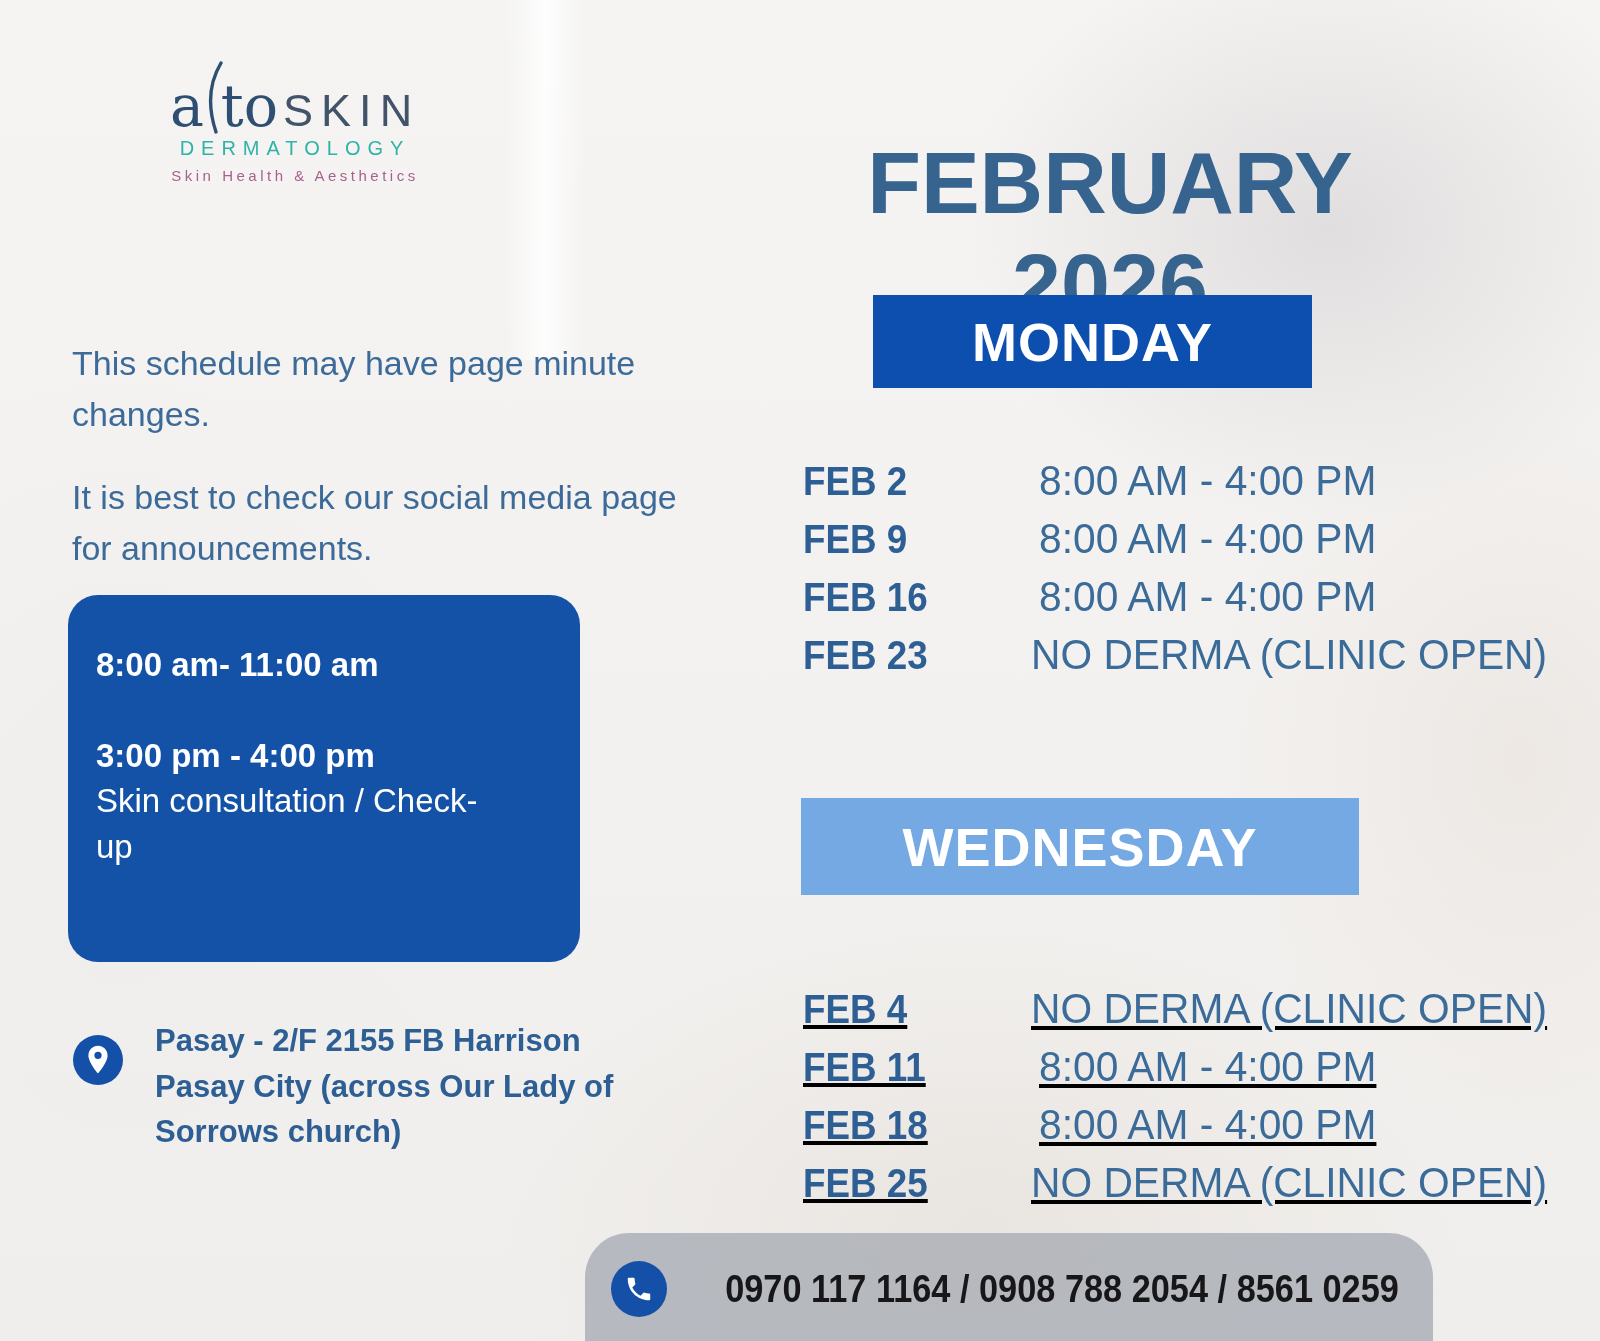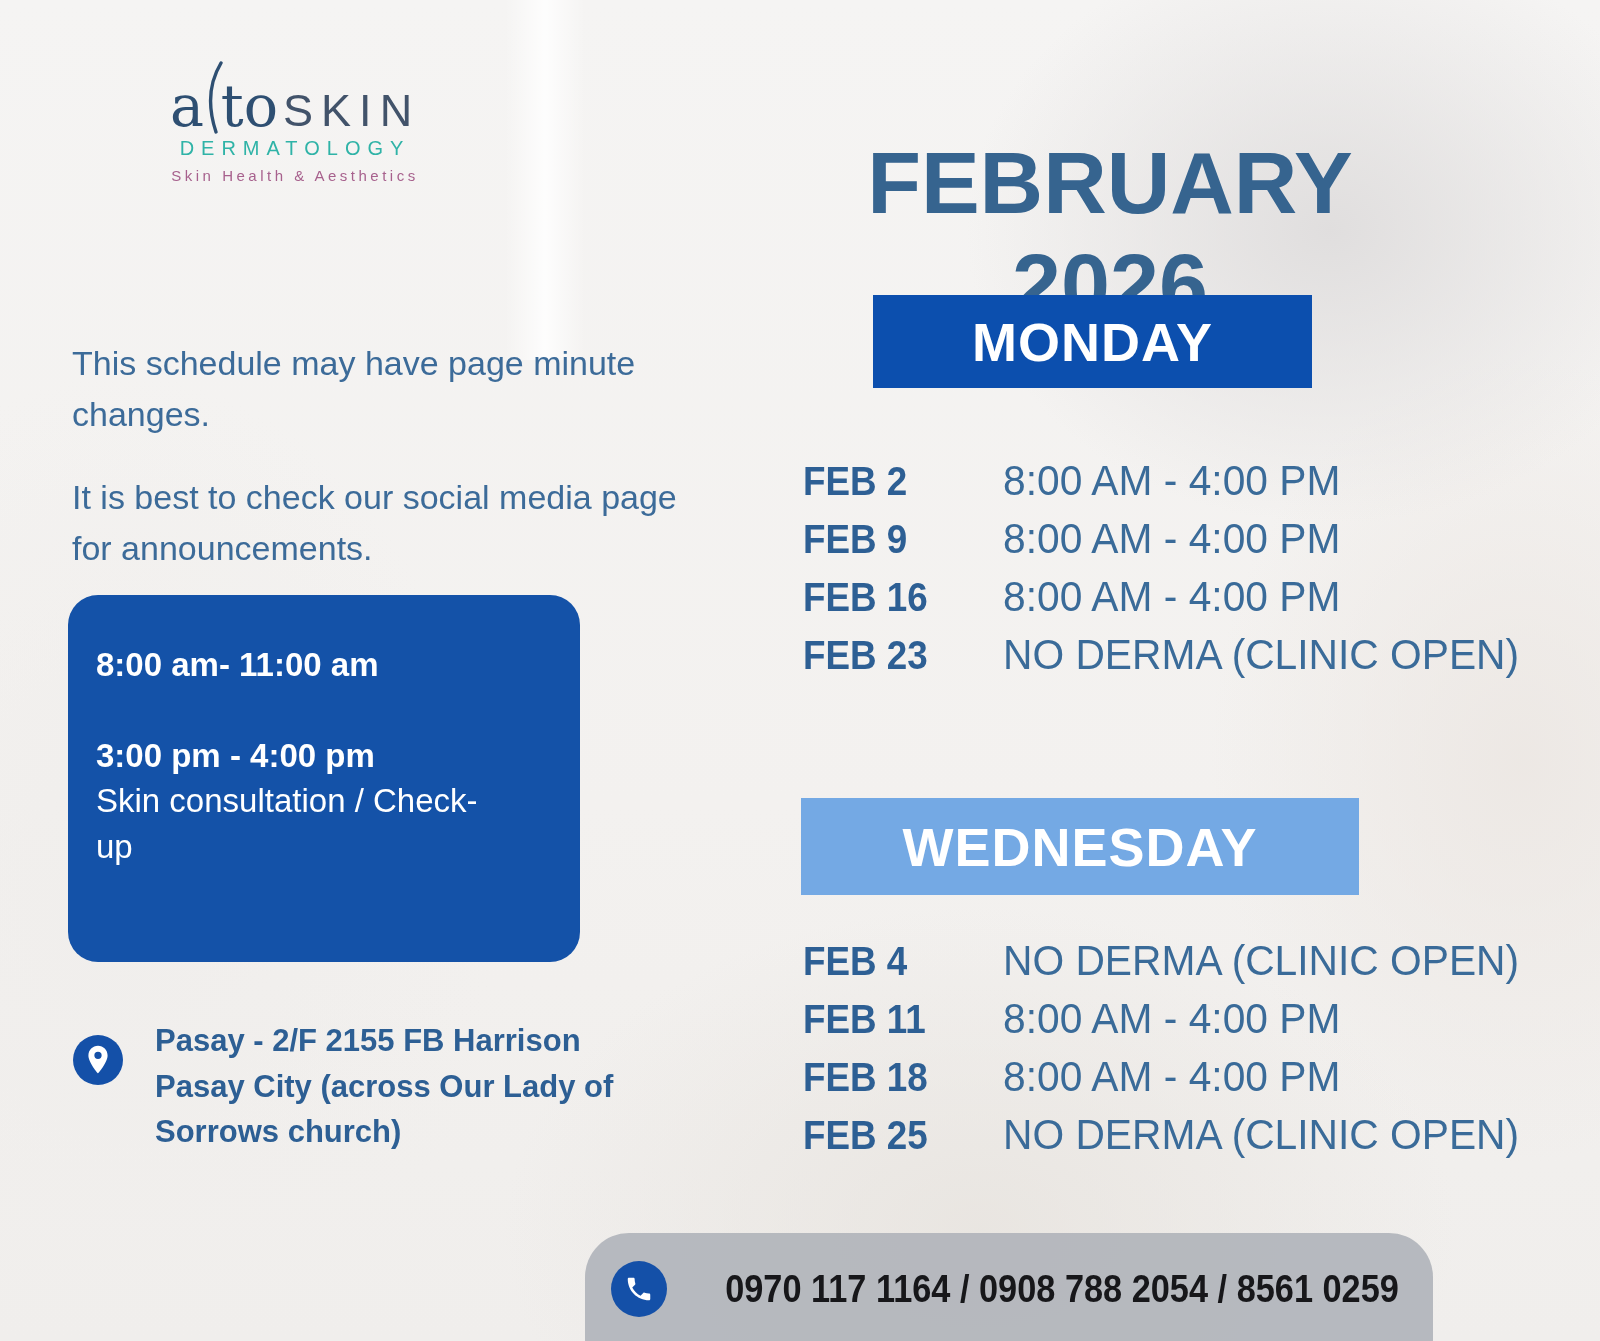--- a/index.html
+++ b/index.html
@@ -57,22 +57,22 @@
   }
   .day-banner {
     position:absolute; display:flex; align-items:center; justify-content:center;
     color:#ffffff; font-size:54px; font-weight:700; letter-spacing:1px;
   }
   .banner-monday    { left:873px; top:295px; width:439px; height:93px; background:#0c4fae; }
   .banner-wednesday { left:801px; top:798px; width:558px; height:97px; background:#74a9e4; }
 
   .sched { position:absolute; left:803px; width:760px; }
   .sched-monday    { top:452px; }
-  .sched-wednesday { top:932px; }
-  .srow { display:flex; align-items:center; height:58px; }
+  .sched-wednesday { top:980px;text-decoration:underline; }
+  .srow { display:flex; align-items:center; height:58px;gap:36px; }
   .sdate {
     width:200px; font-size:40px; font-weight:700; color:#2d5f94;
     transform:scaleX(.92); transform-origin:left center; white-space:nowrap;
   }
   .sval {
     font-size:42px; font-weight:400; color:#3a6b99; white-space:nowrap;
     transform:scaleX(.97); transform-origin:left center;
   }
 
   

